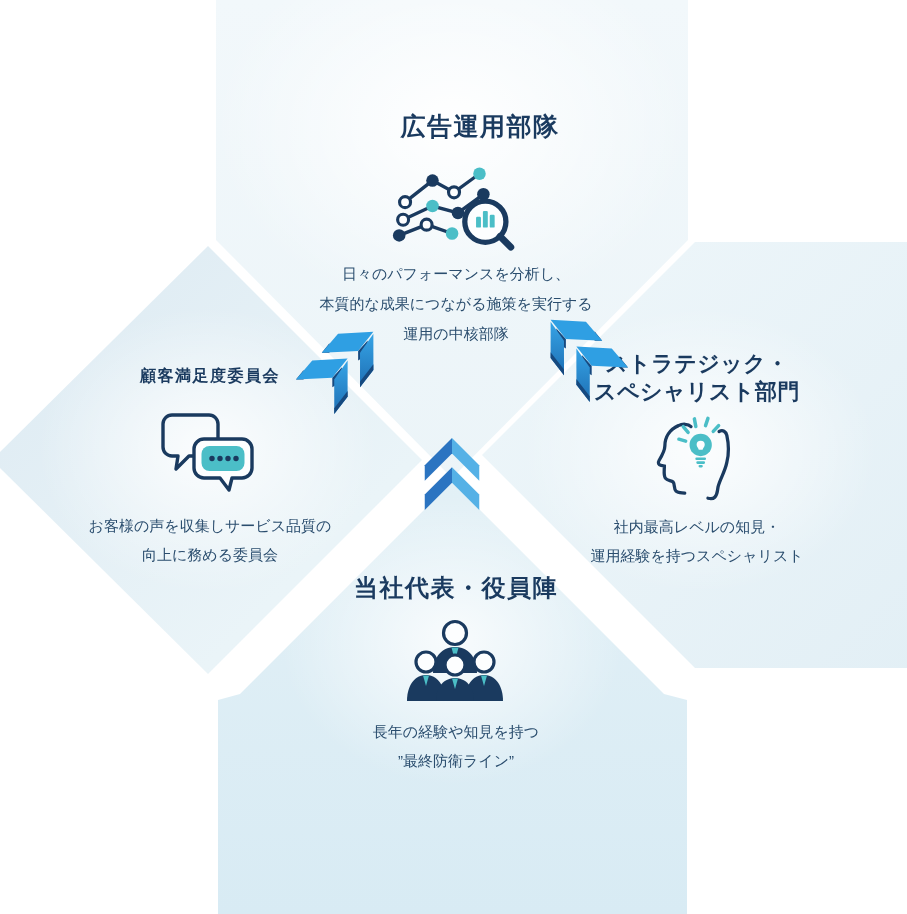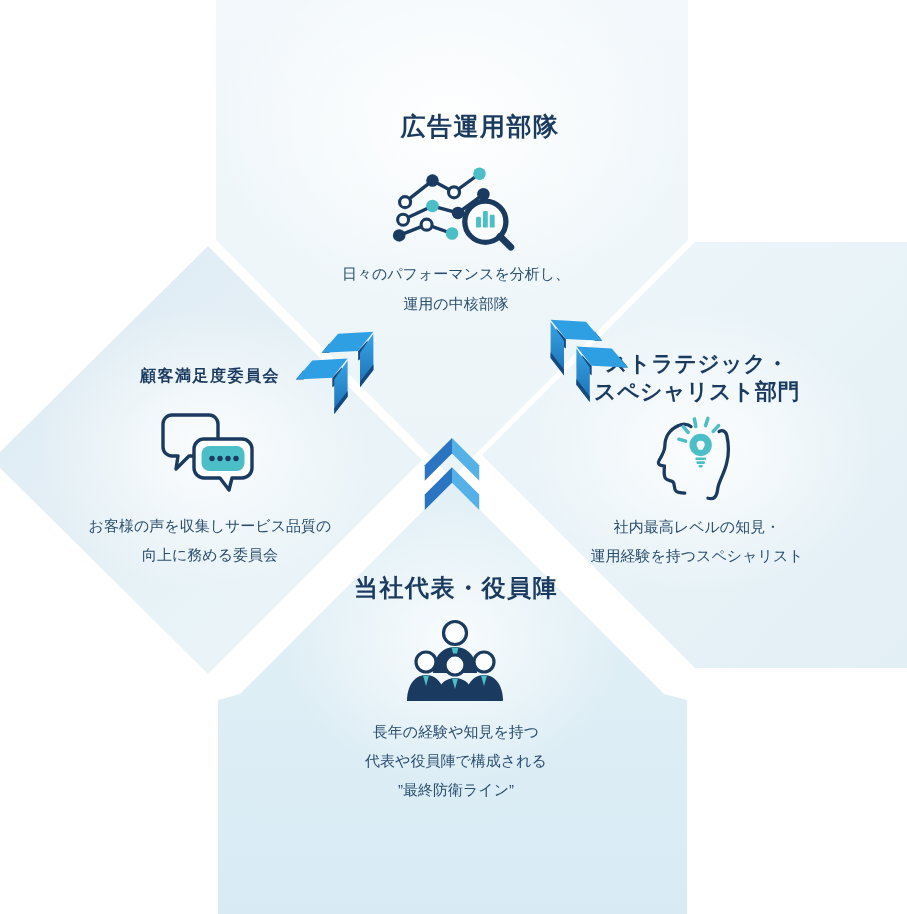--- a/index.html
+++ b/index.html
@@ -96,20 +96,21 @@
     <circle class="f-teal" cx="64" cy="74" r="6.4"></circle>
     <circle class="f-white" cx="98" cy="62" r="21" stroke="var(--navy,#1a3a5f)" stroke-width="5.4"></circle>
     <rect class="f-teal" x="88.5" y="57" width="5" height="11" rx="1.2"></rect>
     <rect class="f-teal" x="95.5" y="51" width="5" height="17" rx="1.2"></rect>
     <rect class="f-teal" x="102.5" y="55" width="5" height="13" rx="1.2"></rect>
     <line class="s-navy" stroke-width="7" stroke-linecap="round" x1="113" y1="77" x2="124" y2="88"></line>
   </svg>
 
   <div class="desc" id="desc-top">
     <div>日々のパフォーマンスを分析し、</div>
+    <div>本質的な成果につながる施策を実行する</div>
     <div>運用の中核部隊</div>
   </div>
 
   <div class="ttl" id="ttl-left">顧客満足度委員会</div>
 
   <svg class="icon" id="icon-left" viewBox="0 0 100 90">
     <path class="s-navy" stroke-width="3.4" stroke-linejoin="round" d="M14,5 h37 a9,9 0 0 1 9,9 v23 a9,9 0 0 1 -9,9 H31 l-13,13 l2,-13 h-6 a9,9 0 0 1 -9,-9 V14 a9,9 0 0 1 9,-9 Z"></path>
     <path class="f-white" stroke="var(--navy,#1a3a5f)" stroke-width="3.4" stroke-linejoin="round" d="M46,29 h38 a10,10 0 0 1 10,10 v19 a10,10 0 0 1 -10,10 h-10 l-3,12 l-9,-12 H46 a10,10 0 0 1 -10,-10 V39 a10,10 0 0 1 10,-10 Z"></path>
     <rect class="f-teal" x="43.5" y="36" width="43" height="25" rx="8"></rect>
     <circle class="f-navy" cx="54" cy="48.5" r="2.7"></circle>
@@ -160,21 +161,20 @@
     <polygon class="f-teal" points="24,58.5 30,58.5 27,69"></polygon>
     <polygon class="f-teal" points="53,61.5 59,61.5 56,72"></polygon>
     <polygon class="f-teal" points="82,58.5 88,58.5 85,69"></polygon>
     <circle class="node-w" cx="27" cy="45" r="10" stroke-width="3.4"></circle>
     <circle class="node-w" cx="85" cy="45" r="10" stroke-width="3.4"></circle>
     <circle class="node-w" cx="56" cy="48" r="10" stroke-width="3.4"></circle>
   </svg>
 
   <div class="desc" id="desc-bottom">
     <div>長年の経験や知見を持つ</div>
-    <div>代表や役員陣で構成される</div>
     <div>”最終防衛ライン”</div>
   </div>
 
   <svg class="icon" id="arrow-left" viewBox="0 0 90 96">
     <defs>
       <linearGradient id="sideGradL" x1="0" y1="0" x2="0" y2="1">
         <stop offset="0" stop-color="var(--arrowSideTop,#36a4e6)"></stop>
         <stop offset="1" stop-color="var(--arrowSideBottom,#1e6fb4)"></stop>
       </linearGradient>
     </defs>

